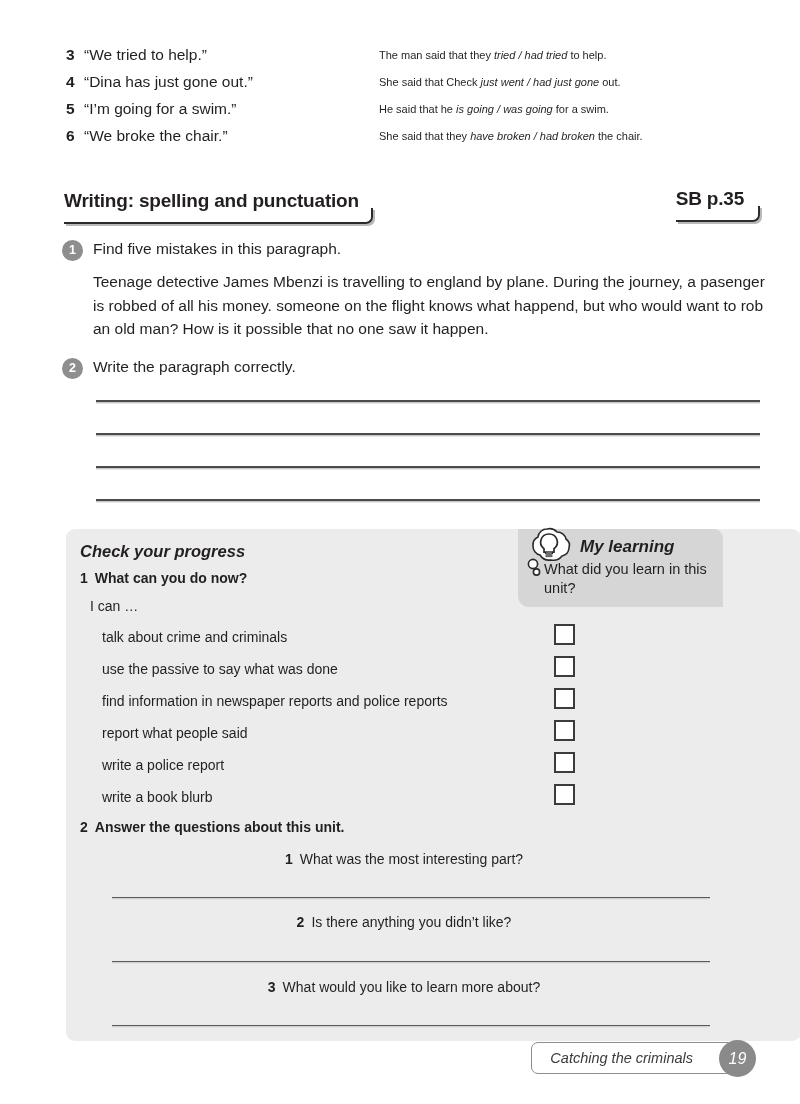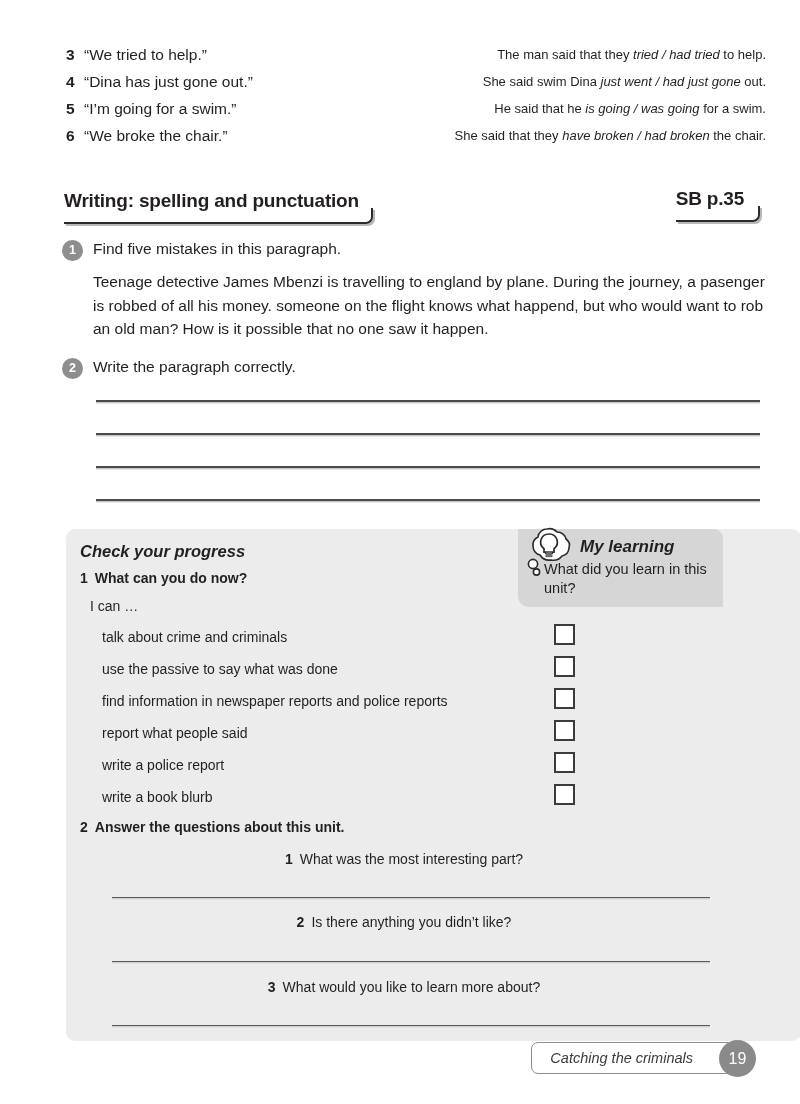--- a/index.html
+++ b/index.html
@@ -35,23 +35,22 @@
     font-size: 15.5px;
     line-height: 22px;
   }
   .g-quote {
     flex: 0 0 295px;
     font-size: 15.5px;
     line-height: 22px;
   }
   .g-report {
     flex: 1;
-    font-size: 13px;
+    font-size: 11px;
     line-height: 22px;
-    text-align: right;
   }
   .g-report i { font-style: italic; }
 
   
   .section-head {
     position: absolute;
     left: 64px;
     top: 190px;
     right: 40px;
     height: 34px;
@@ -292,37 +291,38 @@
   .page-circle {
     position: absolute;
     right: 0;
     top: -2px;
     width: 37px;
     height: 37px;
     border-radius: 50%;
     background: #8a8a8a;
     color: #ffffff;
     font-size: 16px;
+    font-style: italic;
     line-height: 37px;
     text-align: center;
   }
 </style>
 </head>
 <body>
 
 <div class="grammar">
   <div class="g-row">
     <div class="g-num">3</div>
     <div class="g-quote">“We tried to help.”</div>
     <div class="g-report"><span>The man said that they </span><i>tried / had tried</i><span> to help.</span></div>
   </div>
   <div class="g-row">
     <div class="g-num">4</div>
     <div class="g-quote">“Dina has just gone out.”</div>
-    <div class="g-report"><span>She said swim Dina </span><i>just went / had just gone</i><span> out.</span></div>
+    <div class="g-report"><span>She said that Check </span><i>just went / had just gone</i><span> out.</span></div>
   </div>
   <div class="g-row">
     <div class="g-num">5</div>
     <div class="g-quote">“I’m going for a swim.”</div>
     <div class="g-report"><span>He said that he </span><i>is going / was going</i><span> for a swim.</span></div>
   </div>
   <div class="g-row">
     <div class="g-num">6</div>
     <div class="g-quote">“We broke the chair.”</div>
     <div class="g-report"><span>She said that they </span><i>have broken / had broken</i><span> the chair.</span></div>

